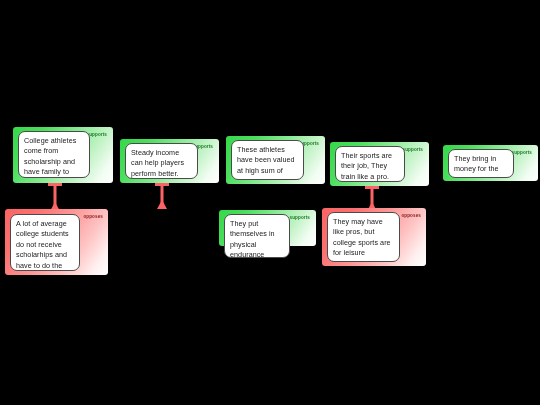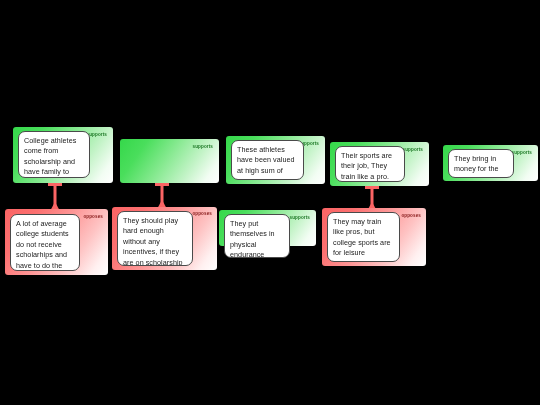--- a/index.html
+++ b/index.html
@@ -118,32 +118,29 @@
     <div class="flare" style="bottom:0; border-bottom:9px solid #fb6464; border-left-width:5px; border-right-width:5px;"></div>
   </div>
 
   <div class="node opposes" style="left:5px; top:209px; width:103px; height:66px;">
     <span class="rel-label opposes" style="right:5px; top:5px;">opposes</span>
     <div class="bubble" style="left:5px; top:5px; width:70px; height:57px;">A lot of average college students do not receive scholarhips and have to do the same</div>
   </div>
 
   <div class="node supports" style="left:120px; top:139px; width:99px; height:44px;">
     <span class="rel-label supports" style="right:6px; top:5px;">supports</span>
+    <div class="bubble" style="left:5px; top:4px; width:73px; height:36px;">Steady income can help players perform better.</div>
   </div>
 
   <div class="connector" style="left:155px; top:183px; width:14px; height:26px;">
     <div class="crossbar"></div>
     <div class="stem" style="height:20px;"></div>
     <div class="flare" style="bottom:0; border-bottom:9px solid #fb6464;"></div>
   </div>
 
-  <div class="node opposes" style="left:112px; top:207px; width:105px; height:63px;">
-    <span class="rel-label opposes" style="right:5px; top:4px;">opposes</span>
-    <div class="bubble" style="left:5px; top:4px; width:76px; height:55px;">They should play hard enough without any incentives, if they are on scholarship</div>
-  </div>
 
   <div class="node supports" style="left:226px; top:136px; width:99px; height:48px;">
     <span class="rel-label supports" style="right:6px; top:5px;">supports</span>
     <div class="bubble" style="left:5px; top:4px; width:73px; height:40px;">These athletes have been valued at high sum of money</div>
   </div>
 
   <div class="node supports" style="left:219px; top:210px; width:97px; height:36px;">
     <span class="rel-label supports" style="right:6px; top:5px;">supports</span>
     <div class="bubble" style="left:5px; top:4px; width:66px; height:44px;">They put themselves in physical endurance</div>
   </div>
@@ -154,21 +151,21 @@
   </div>
 
   <div class="connector" style="left:365px; top:186px; width:14px; height:25px;">
     <div class="crossbar"></div>
     <div class="stem" style="height:19px;"></div>
     <div class="flare" style="bottom:0; border-bottom:9px solid #fb6464;"></div>
   </div>
 
   <div class="node opposes" style="left:322px; top:208px; width:104px; height:58px;">
     <span class="rel-label opposes" style="right:5px; top:5px;">opposes</span>
-    <div class="bubble" style="left:5px; top:4px; width:73px; height:50px;">They may train like pros, but college sports are for leisure</div>
+    <div class="bubble" style="left:5px; top:4px; width:73px; height:50px;">They may have like pros, but college sports are for leisure</div>
   </div>
 
   <div class="node supports" style="left:443px; top:145px; width:95px; height:36px;">
     <span class="rel-label supports" style="right:6px; top:5px;">supports</span>
     <div class="bubble" style="left:5px; top:4px; width:66px; height:29px;">They bring in money for the school.</div>
   </div>
 
 </div>
 
 </body></html>

